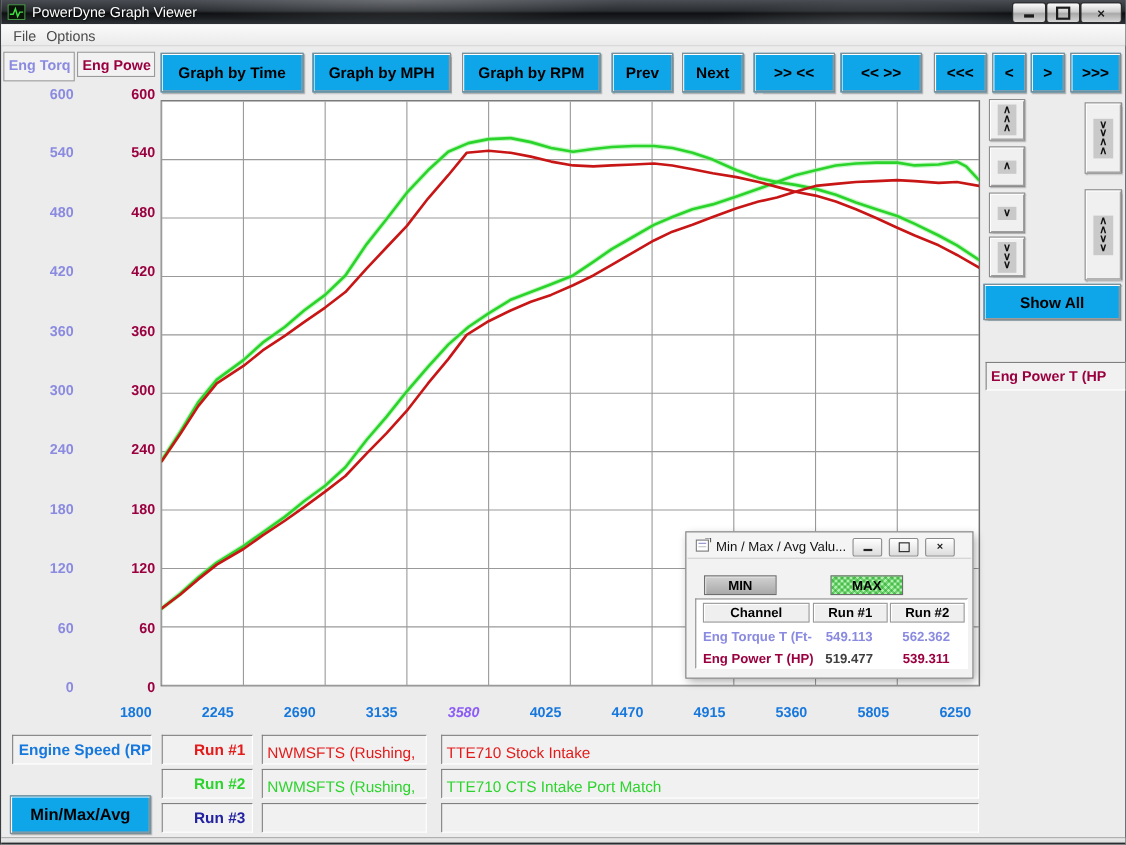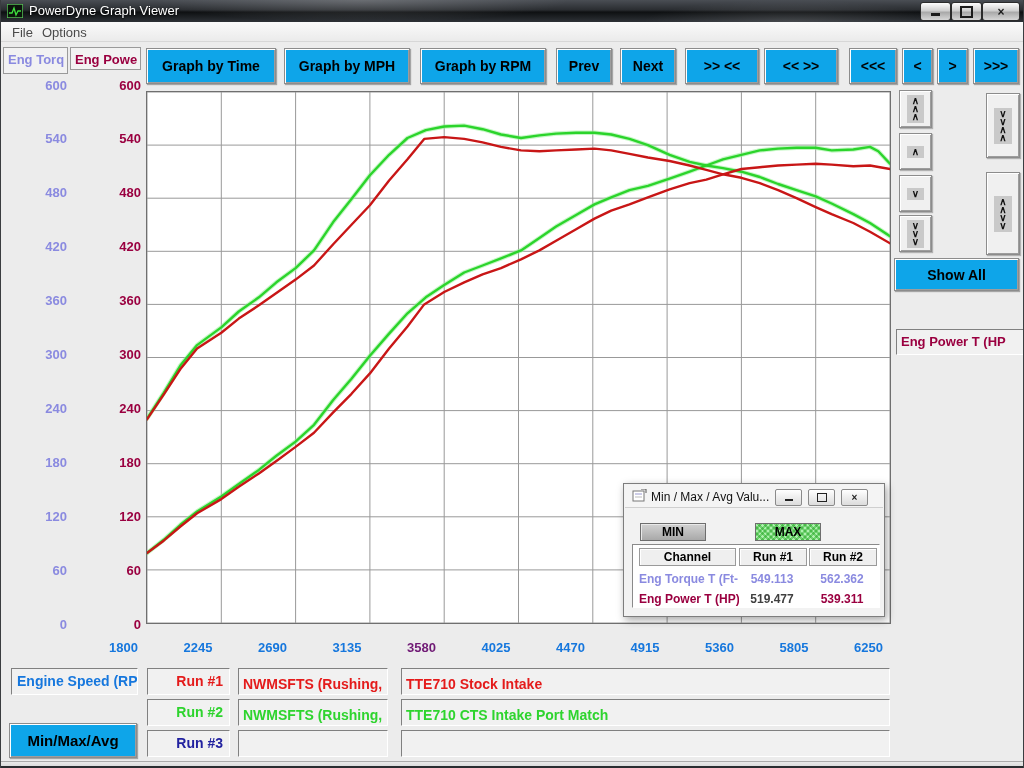--- a/index.html
+++ b/index.html
@@ -43,21 +43,21 @@
   .ytick{position:absolute;font-size:13px;font-weight:bold;text-align:right;width:48px;height:16px;line-height:16px;}
   .xtick{position:absolute;font-size:13px;font-weight:bold;width:74px;height:16px;line-height:16px;}
   
   .chevbtn{position:absolute;background:#f0f0f0;border:1px solid #8c8c8c;
     box-shadow:inset 1px 1px 0 #fff,inset -1px -1px 0 #9d9d9d,1px 1px 1px rgba(0,0,0,.25);
     display:flex;align-items:center;justify-content:center;}
   .chevpad{background:#c9c9c9;padding:2px 5px;font-size:10px;font-weight:bold;line-height:8px;
     white-space:pre-line;text-align:center;color:#111;}
   
   .runlabel{font-size:14px;font-weight:bold;text-align:right;padding:4px 6px 0 0;}
-  .runfield{font-size:14px;font-weight:bold;padding:7px 0 0 4px;}
+  .runfield{font-size:14px;font-weight:normal;padding:7px 0 0 4px;}
   
   #mmwin{left:622px;top:483px;width:262px;height:134px;background:#f2f2f2;
     border:1px solid #7d7d7d;box-shadow:2px 3px 8px rgba(0,0,0,.35);z-index:50;}
   #mmtitle{position:absolute;left:1px;top:1px;right:1px;height:22px;background:#f4f4f4;
     border-bottom:1px solid #cfcfcf;font-size:12px;color:#111;}
   #mmtitle .t{position:absolute;left:26px;top:5px;}
   .mmcap{position:absolute;top:4px;width:25px;height:15px;background:linear-gradient(#ffffff,#dcdcdc);
     border:1px solid #8a8a8a;border-radius:2px;display:flex;align-items:center;justify-content:center;
     font-size:10px;font-weight:bold;color:#222;}
   #mm-min{left:16px;top:39px;width:66px;height:18px;font-size:12px;
@@ -216,21 +216,21 @@
     <div class="ytick abs" style="left: 18px; top: 508.7px; color: rgb(138, 138, 224);">120</div>
     <div class="ytick abs" style="left: 92px; top: 508.7px; color: rgb(154, 0, 64);">120</div>
     <div class="ytick abs" style="left: 18px; top: 562.6px; color: rgb(138, 138, 224);">60</div>
     <div class="ytick abs" style="left: 92px; top: 562.6px; color: rgb(154, 0, 64);">60</div>
     <div class="ytick abs" style="left: 18px; top: 616.5px; color: rgb(138, 138, 224);">0</div>
     <div class="ytick abs" style="left: 92px; top: 616.5px; color: rgb(154, 0, 64);">0</div>
     <div class="xtick abs" style="left: 108px; top: 640px; color: rgb(22, 119, 221);">1800</div>
     <div class="xtick abs" style="left: 182.5px; top: 640px; color: rgb(22, 119, 221);">2245</div>
     <div class="xtick abs" style="left: 257px; top: 640px; color: rgb(22, 119, 221);">2690</div>
     <div class="xtick abs" style="left: 331.5px; top: 640px; color: rgb(22, 119, 221);">3135</div>
-    <div class="xtick abs" style="left: 406px; top: 640px; color: #701a75;">3580</div>
+    <div class="xtick abs" style="left: 406px; top: 640px; color: #8b5cf6; font-style: italic;">3580</div>
     <div class="xtick abs" style="left: 480.5px; top: 640px; color: rgb(22, 119, 221);">4025</div>
     <div class="xtick abs" style="left: 555px; top: 640px; color: rgb(22, 119, 221);">4470</div>
     <div class="xtick abs" style="left: 629.5px; top: 640px; color: rgb(22, 119, 221);">4915</div>
     <div class="xtick abs" style="left: 704px; top: 640px; color: rgb(22, 119, 221);">5360</div>
     <div class="xtick abs" style="left: 778.5px; top: 640px; color: rgb(22, 119, 221);">5805</div>
     <div class="xtick abs" style="left: 853px; top: 640px; color: rgb(22, 119, 221);">6250</div>
     <div class="chevbtn abs" style="left: 898px; top: 90px; width: 33px; height: 38px;">
       <div class="chevpad">∧
 ∧
 ∧</div>

